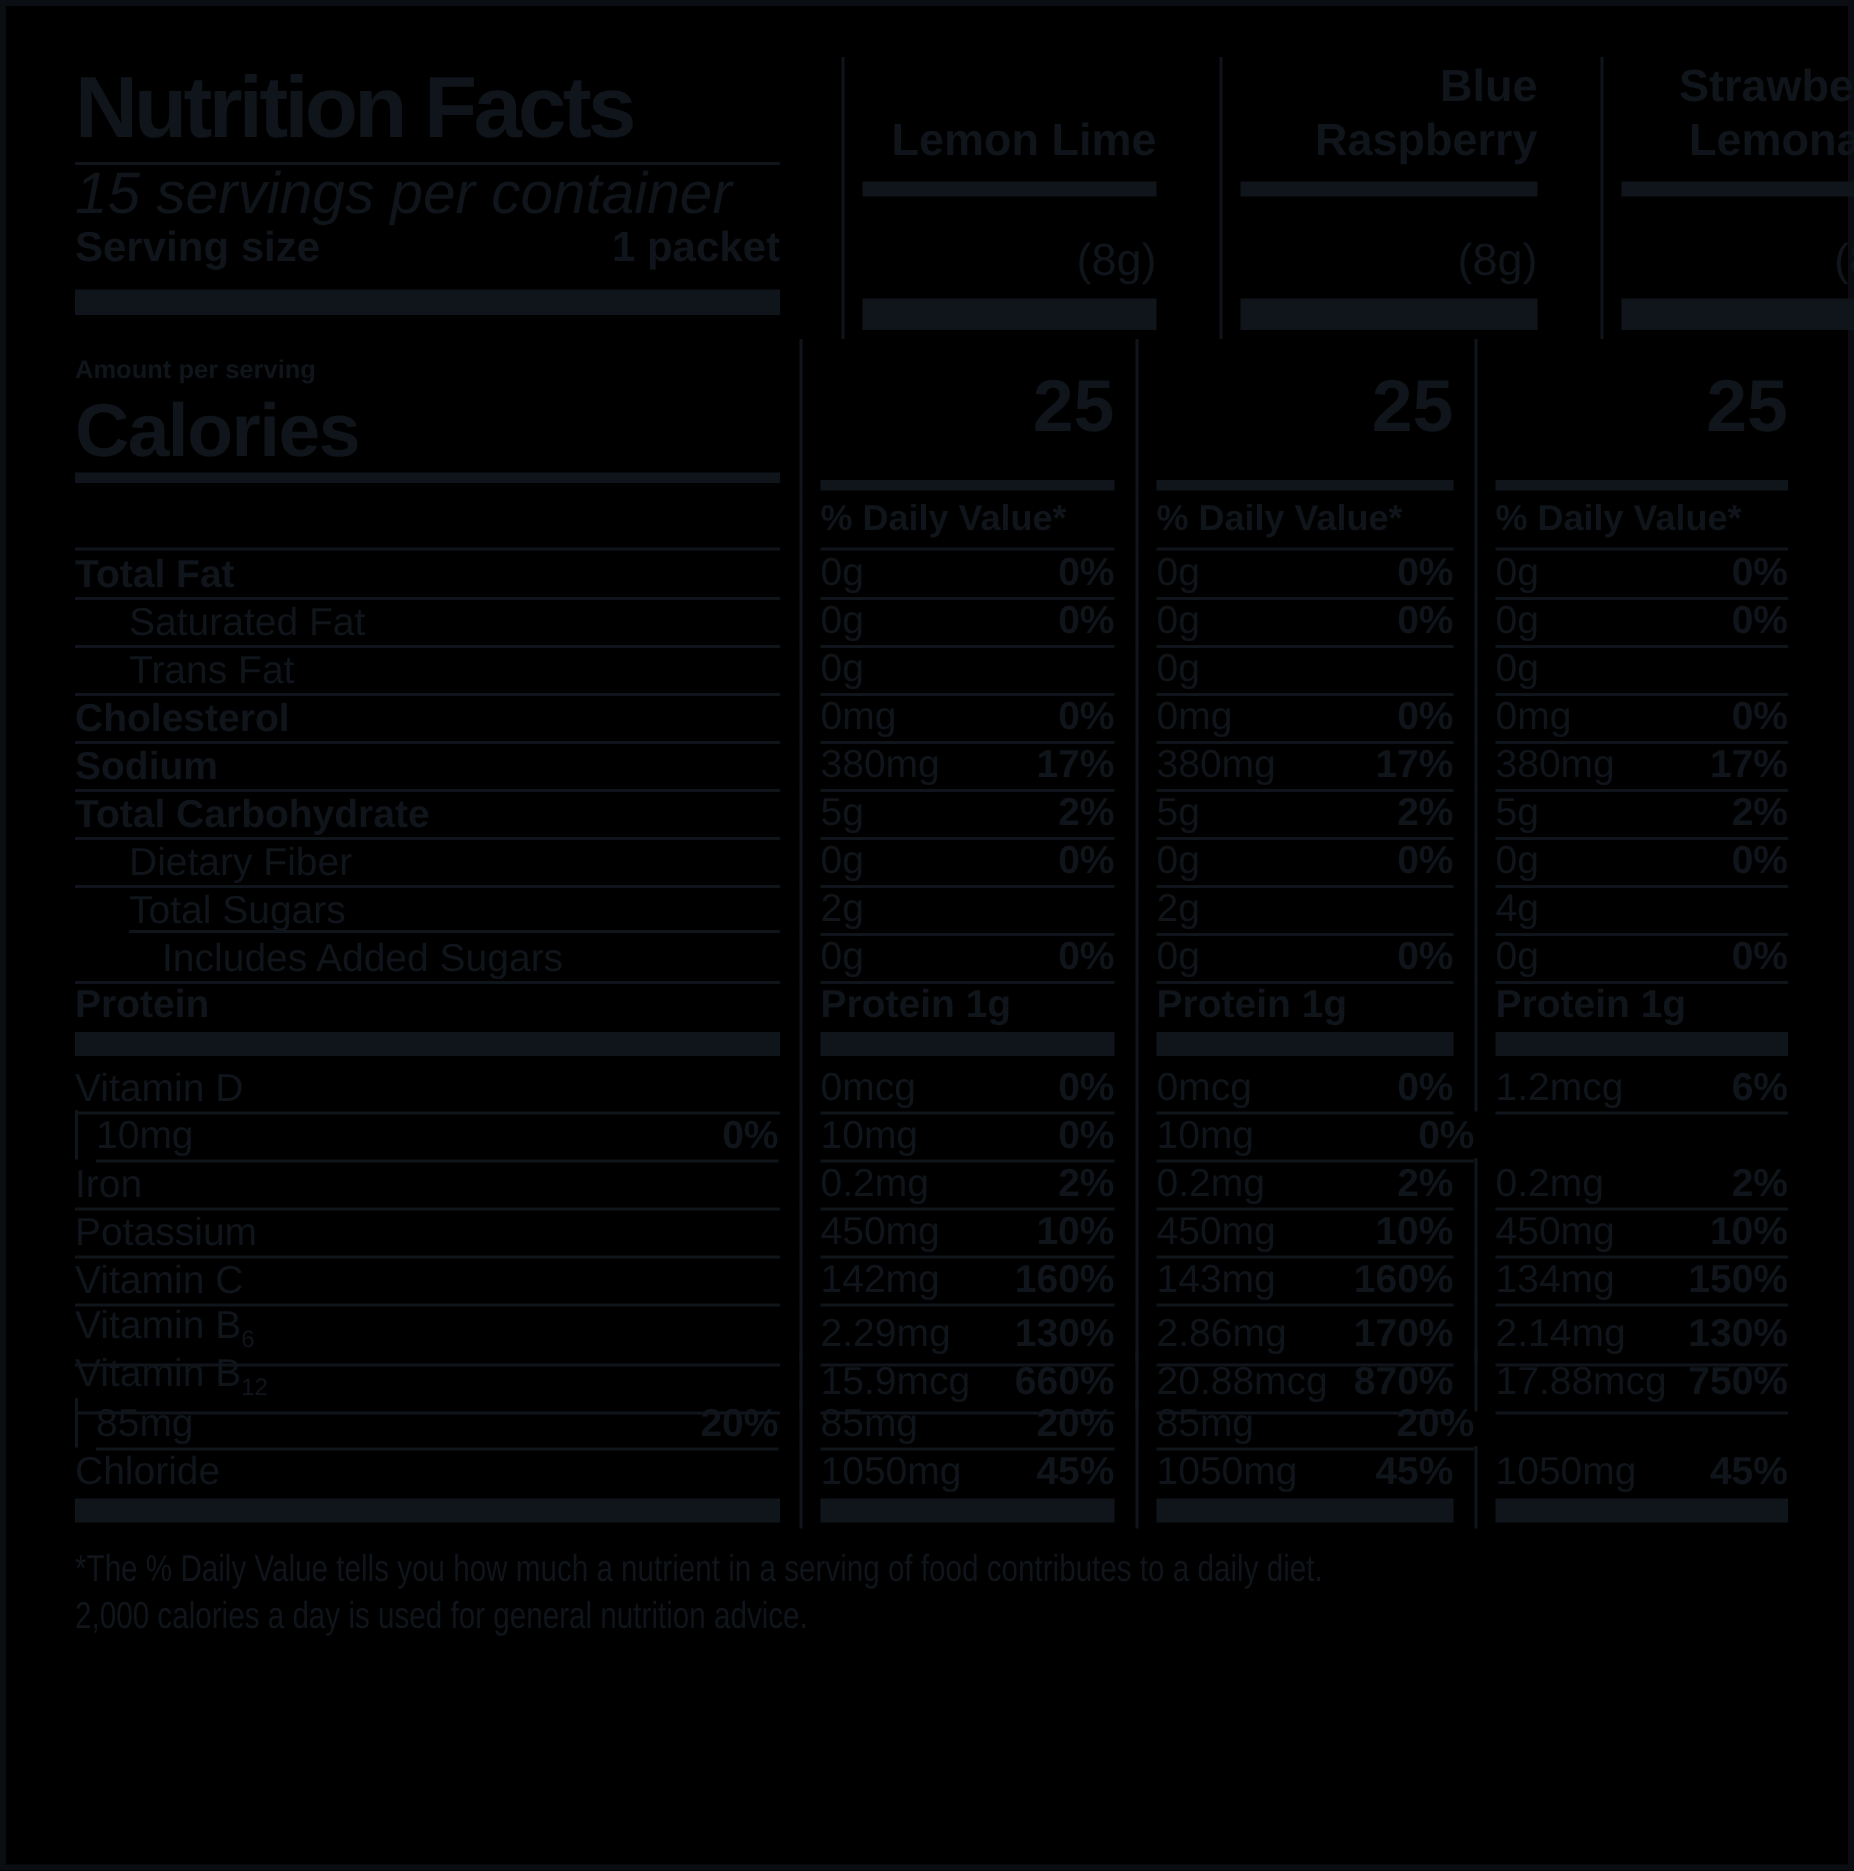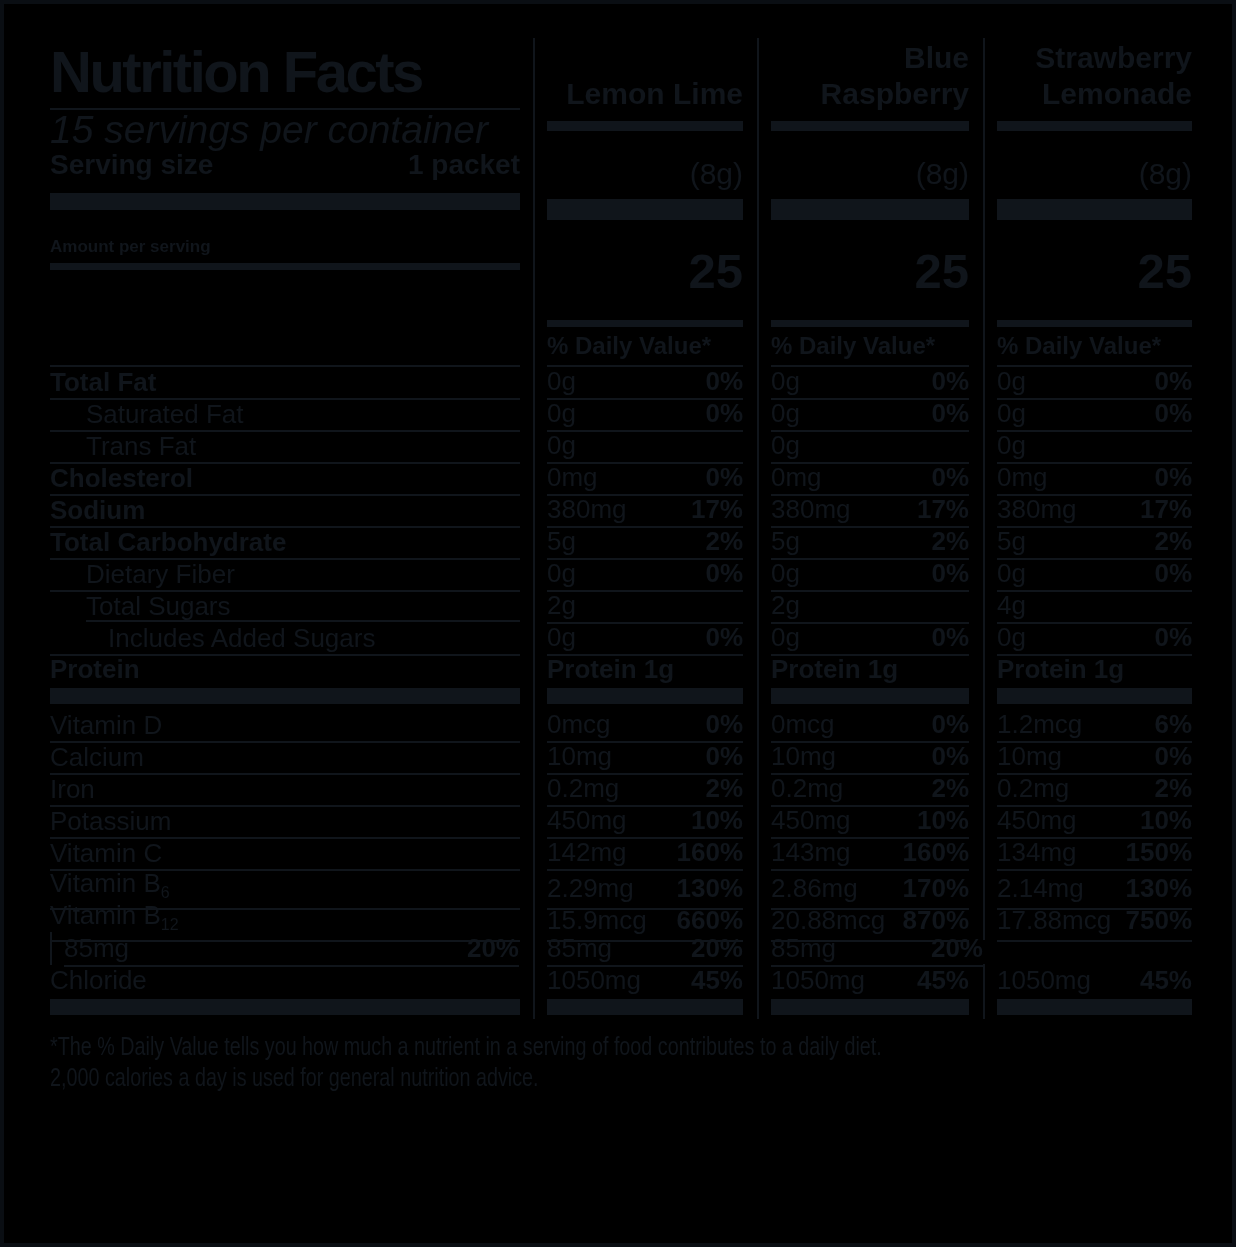--- a/index.html
+++ b/index.html
@@ -28,21 +28,21 @@
   }
   .cell{box-sizing:border-box;min-width:0;}
   .cell.left{padding-right:13px;}
   .cell.val{
     border-left:2px solid var(--ink);
     padding:0 14px 0 12px;
   }
   .cell.val.last{padding-right:0;}
 
   
-  .header-row{height:188px;}
+  .header-row{height:188px;gap:28px;}
   .header-row .cell{display:flex;flex-direction:column;}
   .title{
     font-size:58px;font-weight:900;letter-spacing:-2.5px;
     line-height:60px;margin-top:4px;white-space:nowrap;
   }
   .rule-thin{height:2px;background:var(--ink);margin-top:6px;}
   .servings{font-size:39px;line-height:33px;margin-top:3px;font-style:italic;}
   .serving-row{
     display:flex;justify-content:space-between;
     font-size:28px;font-weight:700;line-height:36px;margin-top:1px;
@@ -147,20 +147,21 @@
         <div class="fname">Strawberry Lemonade</div>
         <div class="name-bar"></div>
         <div class="weight">(8g)</div>
         <div class="bar-thick"></div>
       </div>
     </div>
 
     <div class="grid calories-row">
       <div class="cell left">
         <div class="aps">Amount per serving</div>
+        <div class="cal">Calories</div>
         <div class="bar-med"></div>
       </div>
       <div class="cell val">
         <div class="big25">25</div>
         <div class="bar-med"></div>
       </div>
       <div class="cell val">
         <div class="big25">25</div>
         <div class="bar-med"></div>
       </div>
@@ -469,25 +470,20 @@
             </div>
           </div>
           <div class="cell val last">
             <div class="in rule">
               <span class="amt">1.2mcg</span>
               <span class="dvv">6%</span>
             </div>
           </div>
         </div>
         <div class="grid nrow">
-          <div class="cell left">
-            <div class="in rule">
-              <span class="nlabel ">Calcium</span>
-            </div>
-          </div>
           <div class="cell val">
             <div class="in rule">
               <span class="amt">10mg</span>
               <span class="dvv">0%</span>
             </div>
           </div>
           <div class="cell val">
             <div class="in rule">
               <span class="amt">10mg</span>
               <span class="dvv">0%</span>

